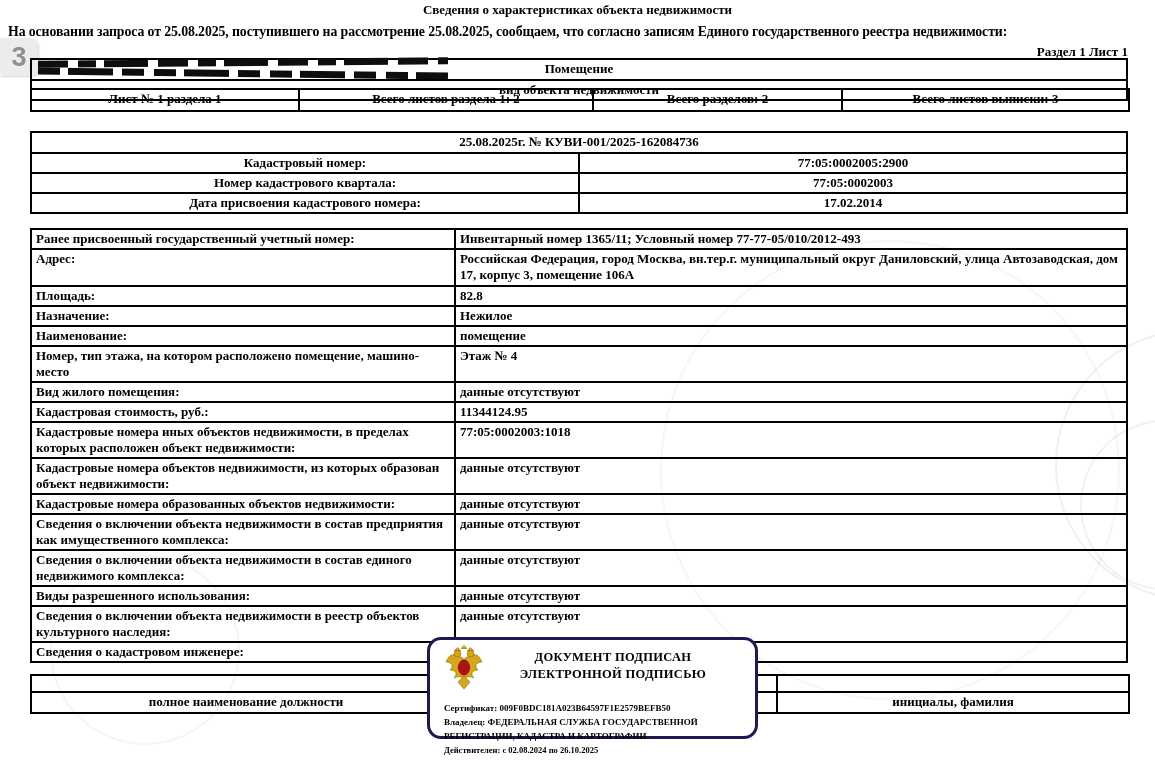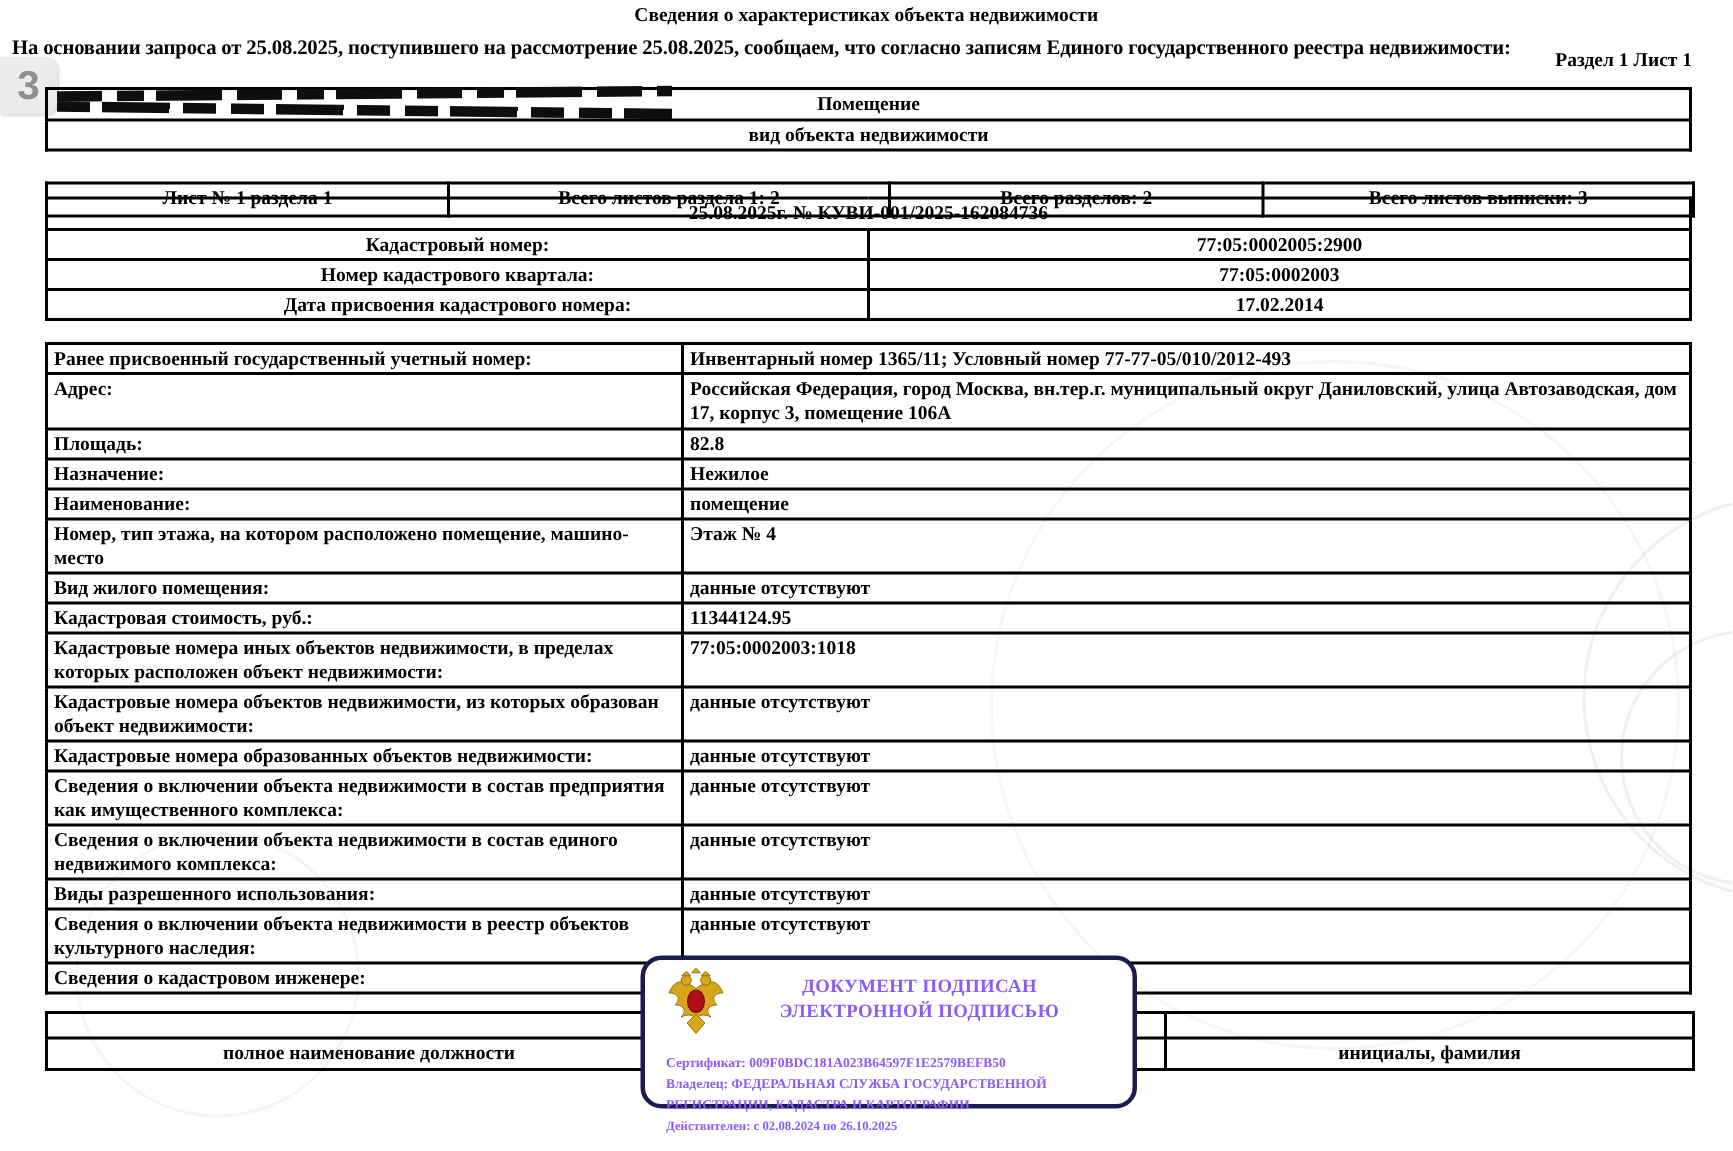--- a/index.html
+++ b/index.html
@@ -6,56 +6,56 @@
   html,body { background:#ffffff; }
   .page {
     position:relative; width:1155px; height:767px; margin:0 auto;
     background:#ffffff; overflow:hidden;
     font-family:"Liberation Serif", "DejaVu Serif", serif;
     color:#000; font-weight:bold;
   }
   
   .doc-title { position:absolute; top:2px; left:0; width:1155px; text-align:center; font-size:13px; }
   .intro-line { position:absolute; top:24px; left:8px; width:1144px; font-size:13.8px; white-space:nowrap; letter-spacing:-0.1px; }
-  .section-label { position:absolute; top:32px; left:0; width:1128px; text-align:right; font-size:13px; }
+  .section-label { position:absolute; top:44px; left:0; width:1128px; text-align:right; font-size:13px; }
   .page-badge {
     position:absolute; top:38px; left:0; width:38px; height:38px;
     background:#ececec; border-radius:0 8px 8px 0; color:#8f8f8f;
     font-family:"Liberation Sans", sans-serif; font-size:27px; font-weight:bold;
     display:flex; align-items:center; justify-content:center;
     box-shadow:1px 1px 2px rgba(0,0,0,0.15);
   }
   
   table.tbl { position:absolute; left:30px; width:1098px; border-collapse:collapse; table-layout:fixed; }
   table.tbl td { border:2px solid #000; font-size:13px; line-height:16px; font-weight:bold; padding:1px 4px; vertical-align:top; overflow:hidden; }
   td.lab { width:424px; }
   .hdr-tbl { top:58px; }
   .hdr-tbl td { text-align:center; vertical-align:middle; }
-  .sheets-tbl { top:121px; }
+  .sheets-tbl { top:88px; }
   .sheets-tbl td { text-align:center; vertical-align:middle; }
   .ref-tbl { top:131px;text-align:center; }
   .det-tbl { top:228px;padding-left:24px; }
   .sig-tbl { top:674px; }
   .sig-tbl td { text-align:center; vertical-align:middle; }
   
   .redaction { position:absolute; left:38px; top:58px; width:410px; height:22px; z-index:5; }
   .redaction .bar1, .redaction .bar2 { position:absolute; left:0; width:100%; height:7px; }
   .redaction .bar1 {
     top:1px; transform:rotate(-0.5deg);
     background:repeating-linear-gradient(90deg,#0e0e0e 0 30px,transparent 30px 40px,#0e0e0e 40px 58px,transparent 58px 66px,#0e0e0e 66px 110px,transparent 110px 120px);
   }
   .redaction .bar2 {
     top:12px; transform:rotate(0.7deg);
     background:repeating-linear-gradient(90deg,#0e0e0e 0 22px,transparent 22px 30px,#0e0e0e 30px 75px,transparent 75px 84px,#0e0e0e 84px 106px,transparent 106px 116px);
   }
   
   .stamp {
     position:absolute; left:427px; top:637px; width:331px; height:102px;
     background:#fff; border:3px solid #1b1b52; border-radius:14px; z-index:10;
-    color:#8b5cf6;
+    color:#000000;
   }
   .stamp-emblem { position:absolute; left:14px; top:5px; width:40px; height:46px; }
   .stamp-titles { position:absolute; left:48px; top:9px; width:270px; text-align:center; }
   .stamp-titles div { font-size:12.5px; line-height:17px; letter-spacing:0.3px; }
   .stamp-meta { position:absolute; left:14px; top:61px; width:300px; font-size:9px; line-height:14px; }
   .stamp-meta .owner { width:272px; }
   .stamp-meta .valid { font-size:8.5px; }
   
   .wm { position:absolute; border:2px solid rgba(110,110,110,0.10); border-radius:50%; z-index:0; }
   .wm.c1 { left:1055px; top:330px; width:270px; height:270px; }

